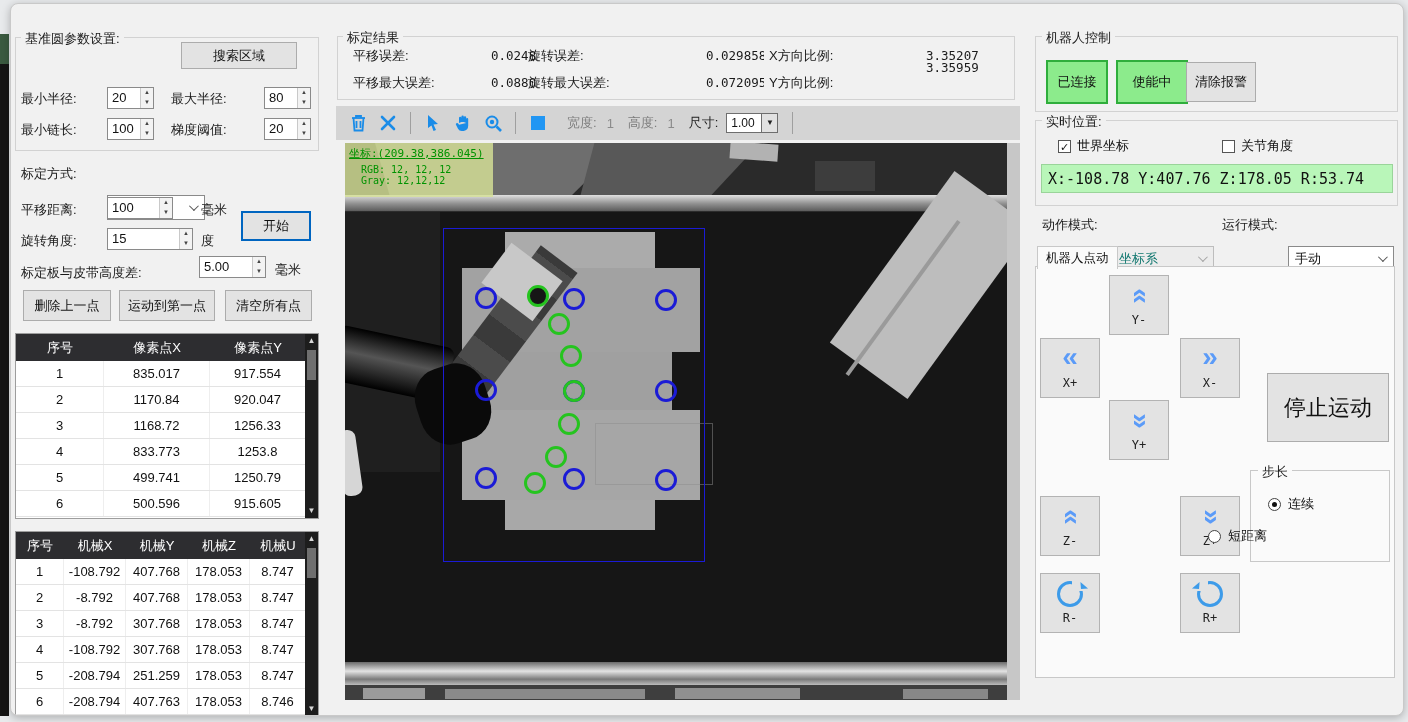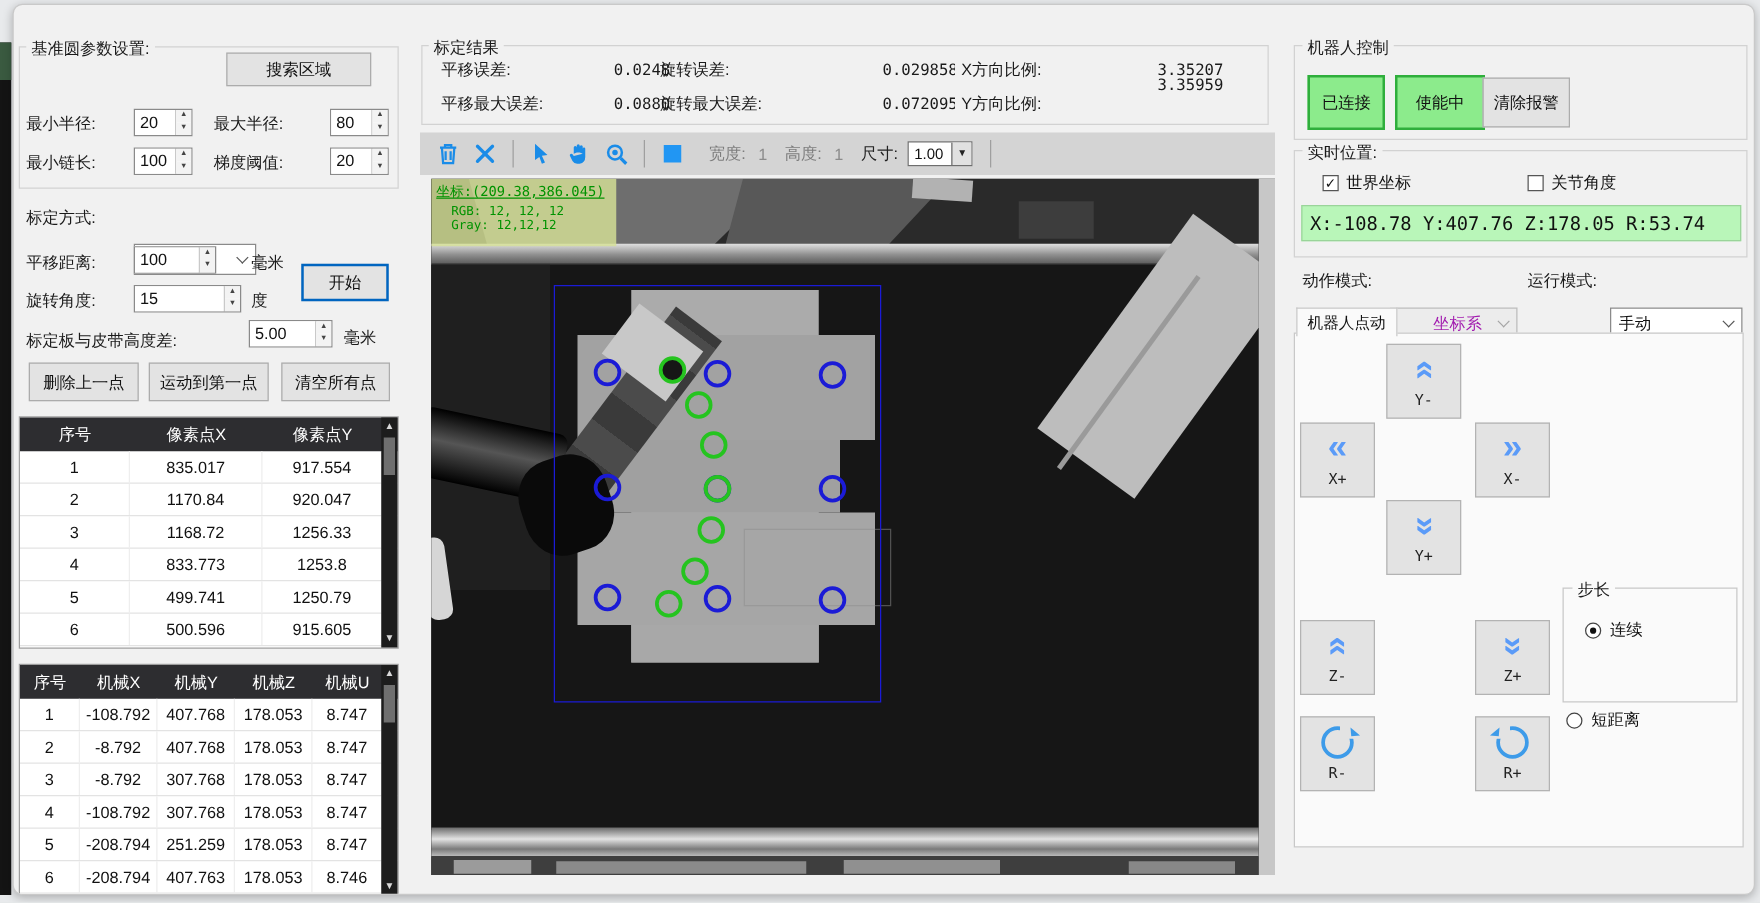--- a/index.html
+++ b/index.html
@@ -27,21 +27,21 @@
   
   .spin{position:absolute;display:flex;border:1px solid #8a8a8a;background:#fff;height:22px;}
   .spin .val{flex:1;padding:2px 4px 0 4px;font-size:13px;background:#fff;}
   .spin .arrows{width:13px;border-left:1px solid #c9c9c9;display:flex;flex-direction:column;}
   .spin .arrows div{flex:1;font-size:6px;line-height:9px;text-align:center;color:#444;background:#f3f3f3;}
   
   .dd{position:absolute;background:#fff;border:1px solid #8a8a8a;display:flex;align-items:center;
       padding-left:6px;font-size:13px;height:25px;margin-top:36px;}
   .dd .chev{position:absolute;right:8px;top:8px;width:7px;height:7px;border-right:1.6px solid #555;
             border-bottom:1.6px solid #555;transform:rotate(45deg) translateY(-2px);}
-  .dd.disabled{background:#ececec;color:#a21caf;border-color:#bdbdbd;justify-content:center;}
+  .dd.disabled{background:#ececec;color:#0f766e;border-color:#bdbdbd;}
   .dd.disabled .chev{border-color:#a5a5a5;}
   
   .dtable{position:absolute;background:#fff;border:1px solid #9d9d9d;}
   .dtable .thead{display:grid;background:#2d2d30;color:#fff;height:27px;align-items:center;text-align:center;font-size:13px;}
   .dtable .tbody .tr{display:grid;height:26px;align-items:center;text-align:center;border-bottom:1px solid #e3e3e3;font-size:13px;}
   .dtable .td{border-right:1px solid #eee;height:100%;display:flex;align-items:center;justify-content:center;}
   .vscroll{position:absolute;right:0;top:0;width:13px;height:100%;background:#1d1d1d;}
   .vscroll .a{position:absolute;left:0;width:100%;text-align:center;color:#d8d8d8;font-size:8px;height:12px;line-height:12px;}
   .vscroll .thumb{position:absolute;left:2px;top:16px;width:9px;height:30px;background:#6f6f6f;}
   
@@ -464,20 +464,21 @@
     <span class="jlabel mono">X+</span>
   </div>
   <div class="jog" style="left:1180px;top:338px;">
     <span class="chev">»</span>
     <span class="jlabel mono">X-</span>
   </div>
   <div class="jog" style="left:1109px;top:400px;">
     <span class="chev" style="transform:rotate(90deg);">»</span>
     <span class="jlabel mono">Y+</span>
   </div>
+  <div class="btn" style="left:1267px;top:373px;width:122px;height:69px;font-size:22px;">停止运动</div>
 
   <div class="jog" style="left:1040px;top:496px;">
     <span class="chev" style="transform:rotate(90deg);">«</span>
     <span class="jlabel mono">Z-</span>
   </div>
   <div class="jog" style="left:1180px;top:496px;">
     <span class="chev" style="transform:rotate(90deg);">»</span>
     <span class="jlabel mono">Z+</span>
   </div>
   <div class="jog" style="left:1040px;top:573px;">
@@ -494,17 +495,17 @@
       </span>
     <span class="jlabel mono">R+</span>
   </div>
 
   <div class="groupbox" style="left:1250px;top:470px;width:140px;height:92px;background:#fafafa;border-color:#c8c8c8;"></div>
   <div class="group-label" style="left:1258px;top:463px;background:#fafafa;">步长</div>
   <div class="rad sel" style="left:1268px;top:495px;">
     <span class="dot"></span>
     <span>连续</span>
   </div>
-  <div class="rad" style="left:1253px;top:527px;margin-top:40px;">
+  <div class="rad" style="left:1208px;top:527px;">
     <span class="dot"></span>
     <span>短距离</span>
   </div>
 </div>
 
 </body></html>

